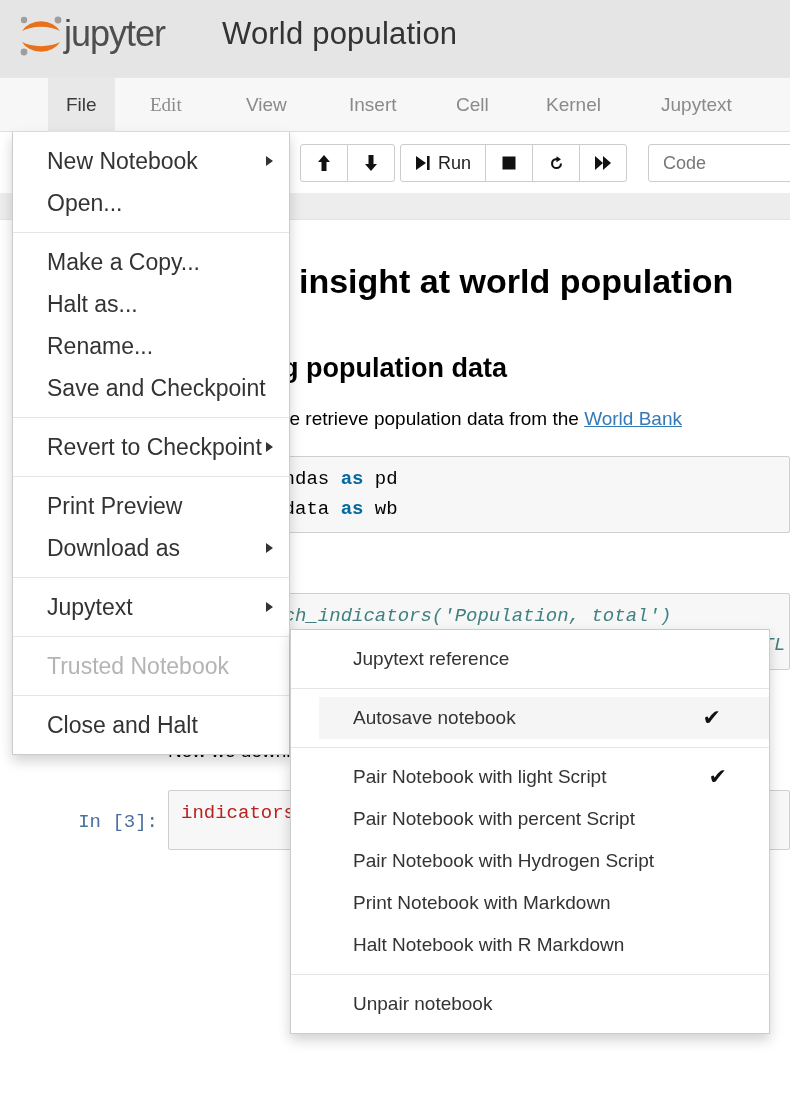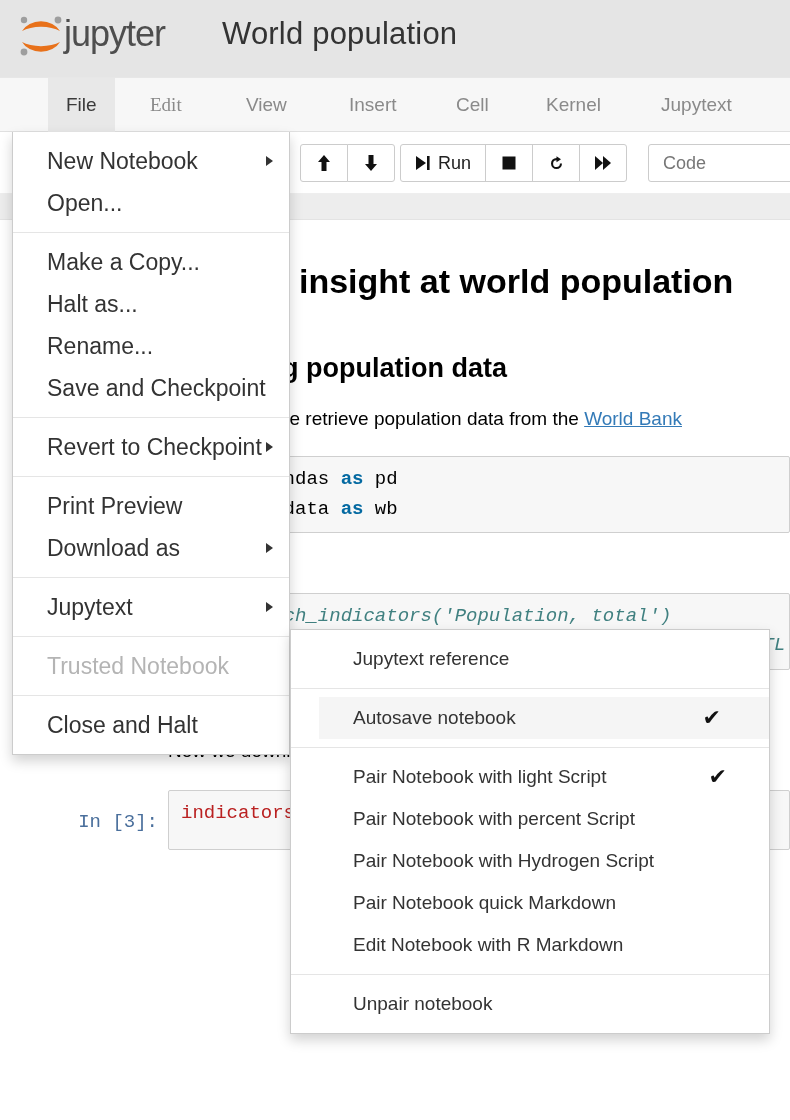--- a/index.html
+++ b/index.html
@@ -328,22 +328,22 @@
       <span>Pair Notebook with light Script</span>
       <span class="check c2">✔</span>
     </div>
     <div class="smi">
       <span>Pair Notebook with percent Script</span>
     </div>
     <div class="smi">
       <span>Pair Notebook with Hydrogen Script</span>
     </div>
     <div class="smi">
-      <span>Pair Notebook quick Markdown</span>
-    </div>
-    <div class="smi">
-      <span>Edit Notebook with R Markdown</span>
+      <span>Print Notebook with Markdown</span>
+    </div>
+    <div class="smi">
+      <span>Halt Notebook with R Markdown</span>
     </div>
     <div class="msep"></div>
     <div class="smi">
       <span>Unpair notebook</span>
     </div>
   </div>
 
 </body></html>

